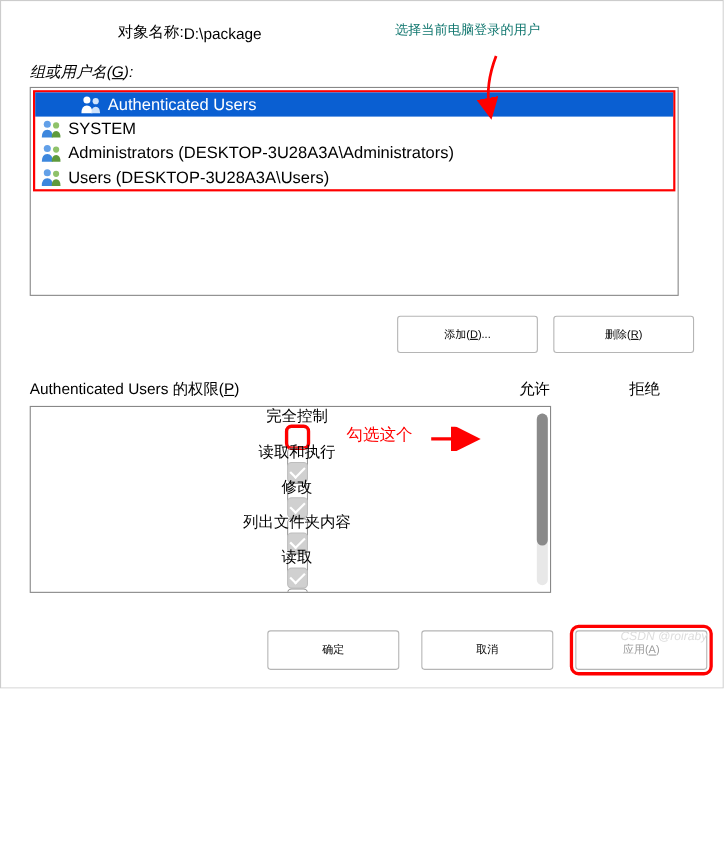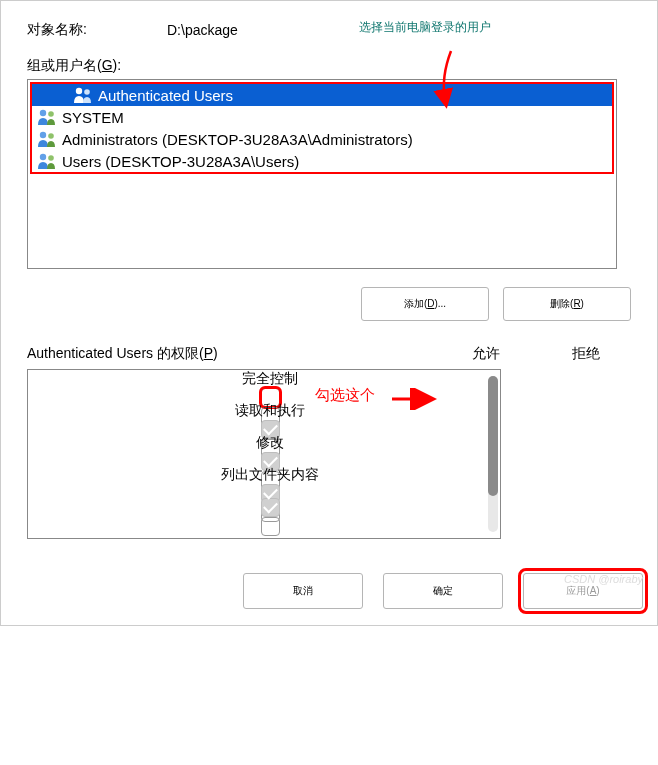--- a/index.html
+++ b/index.html
@@ -18,36 +18,36 @@
   .tab-strip { border-bottom: 1px solid #ccc; display: flex; }
   .tab {
     padding: 8px 22px 8px 22px;
     border-right: 1px solid #ccc;
     border-bottom: 2px solid #fff;
     margin-bottom: -1px;
     background:#fff;
   }
   .content { padding: 20px 26px 10px 26px; position: relative; }
   .row { display: flex; align-items: center; margin-bottom: 18px; }
-  .obj-name-label { width: 140px; }
+  .obj-name-label { width: 140px; text-align: right; }
   .obj-path { }
   .annot-top {
     color: #0f766e;
     position: absolute;
     top: 18px;
     left: 358px;
     font-size: 12px;
   }
   .arrow-top {
     position: absolute;
     top: 46px;
     left: 430px;
     pointer-events:none;
   }
-  .groups-label { margin-bottom: 4px; }
+  .groups-label { margin-bottom: 4px; font-style: italic; }
   .underline { text-decoration: underline; }
   .group-list {
     border: 1px solid #888;
     width: 590px;
     height: 190px;
     overflow: hidden;
   }
   .group-red-box {
     border: 2.5px solid #ff0000;
     margin: 2px;
@@ -275,33 +275,34 @@
             <div class="perm-name">修改</div>
             <div class="perm-allow"><span class="cb filled"></span></div>
             <div class="perm-deny"><span class="cb"></span></div>
           </div>
           <div class="perm-row">
             <div class="perm-name">列出文件夹内容</div>
             <div class="perm-allow"><span class="cb filled"></span></div>
             <div class="perm-deny"><span class="cb"></span></div>
           </div>
           <div class="perm-row">
+            <div class="perm-name">读取</div>
             <div class="perm-allow"><span class="cb filled"></span></div>
             <div class="perm-deny"><span class="cb"></span></div>
           </div>
         </div>
       <div class="perm-scroll-track">
         <div class="perm-scroll-thumb"></div>
       </div>
     </div>
 
   </div>
 
   <div class="footer">
+    <button class="win-btn">确定</button>
     <button class="win-btn">取消</button>
-    <button class="win-btn">确定</button>
     <button class="win-btn red-btn-outline" disabled="">
       <span>应用(</span><span class="underline">A</span><span>)</span>
     </button>
   </div>
 
   <div class="watermark">CSDN @roiraby</div>
 </div>
 
 </body></html>

